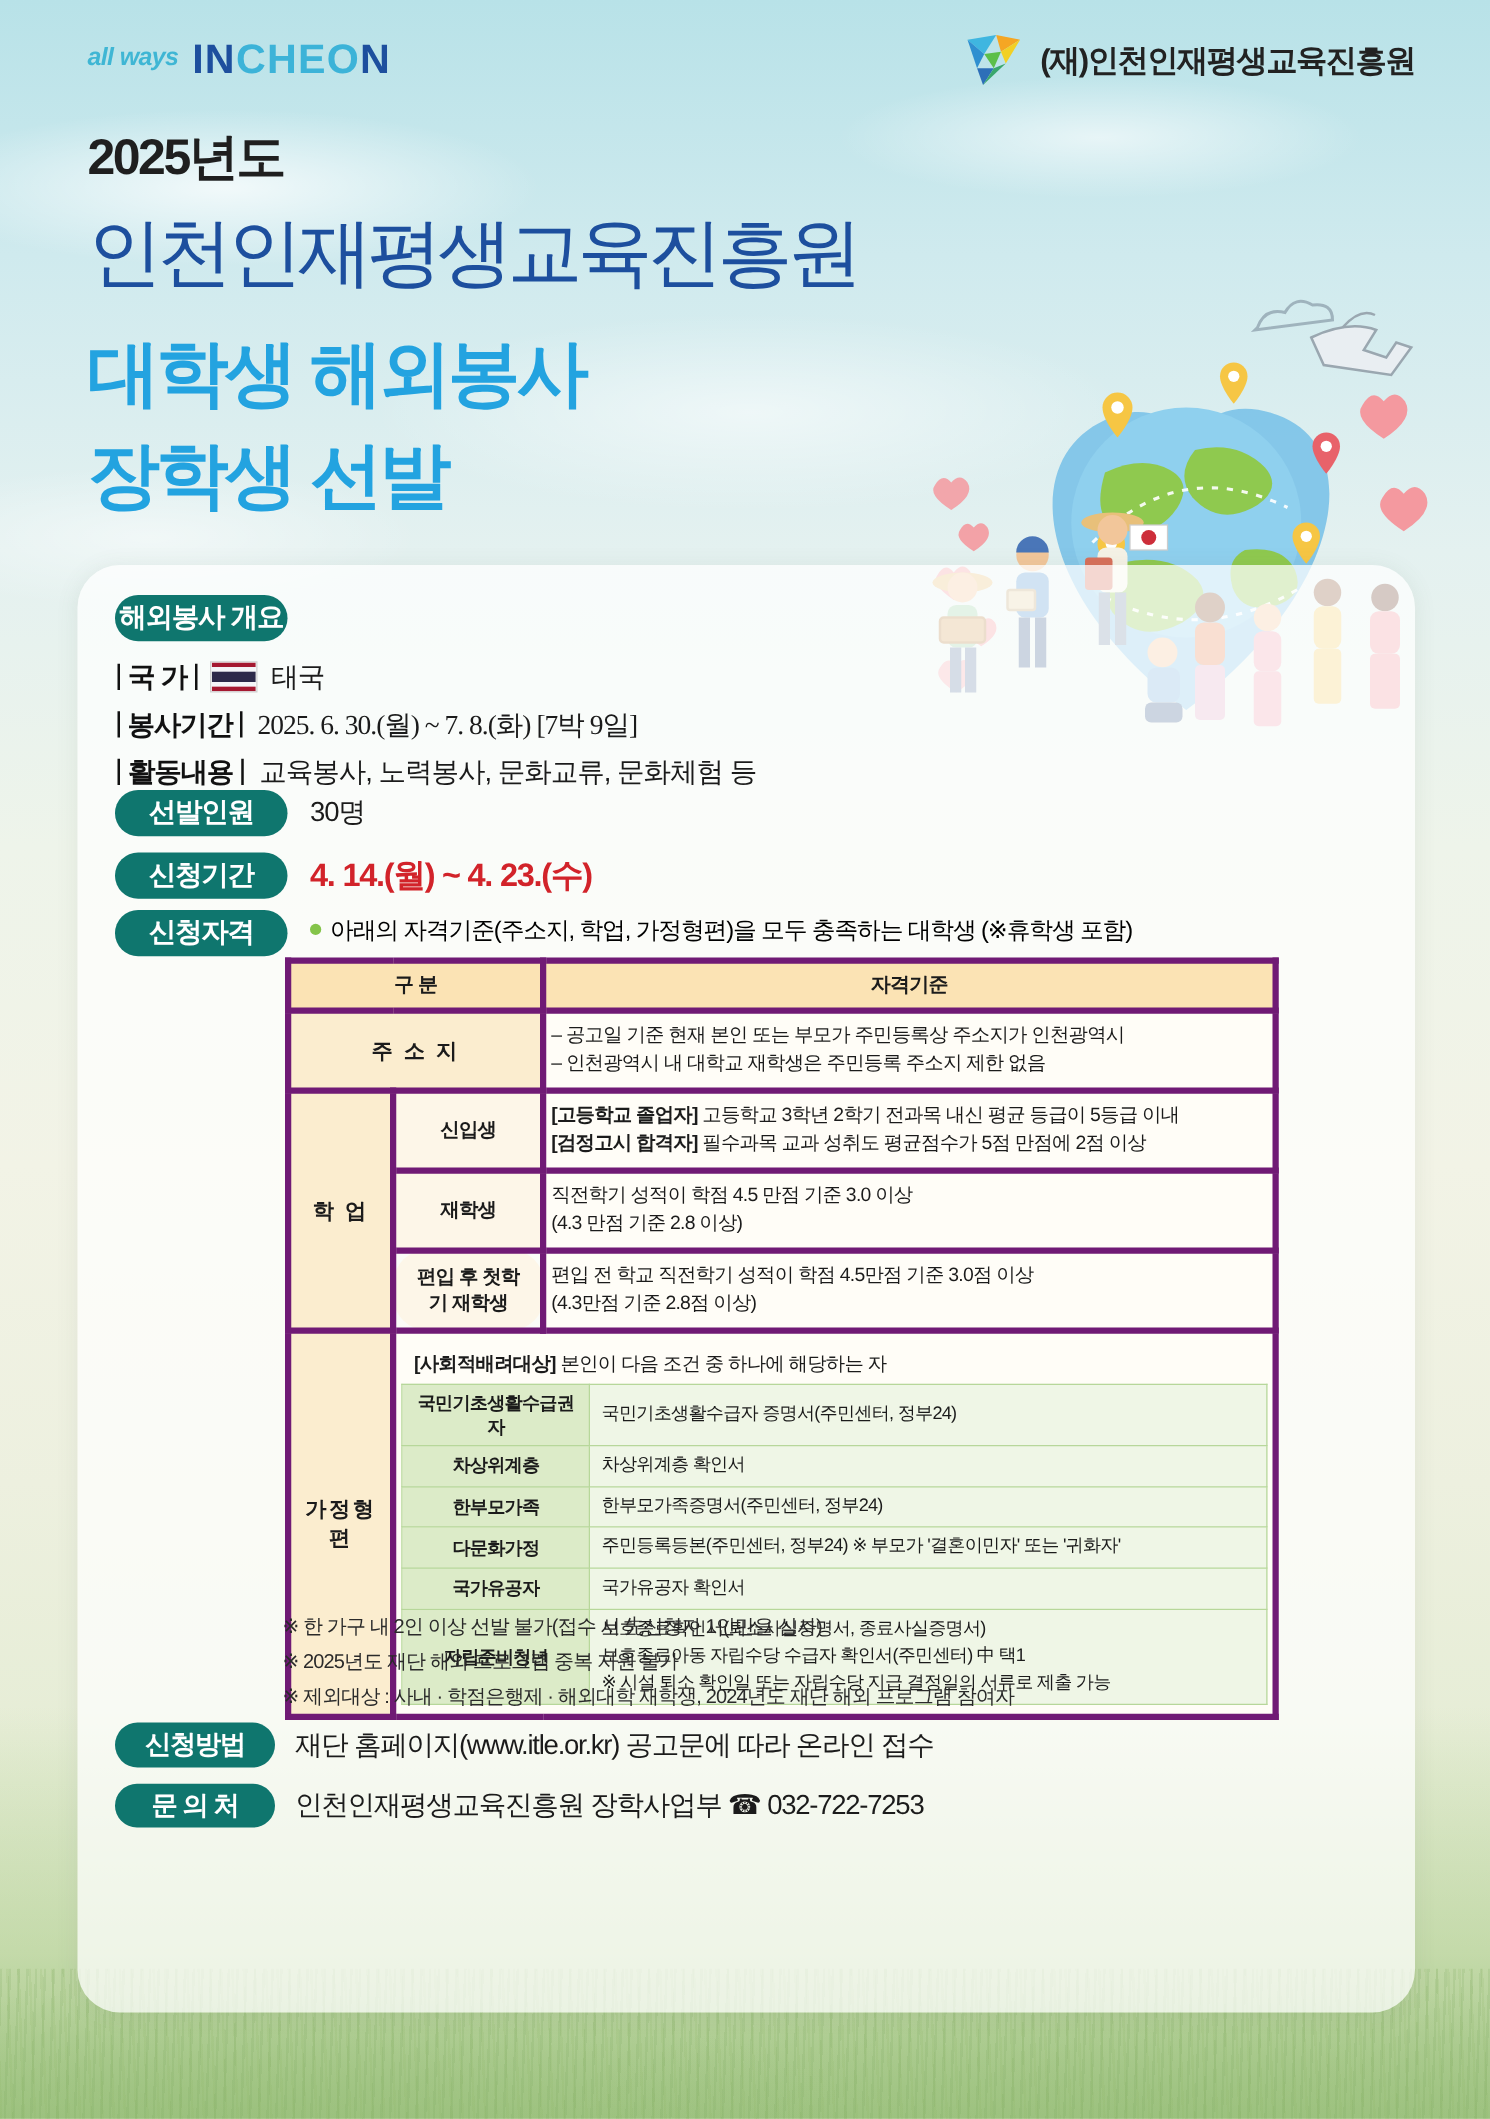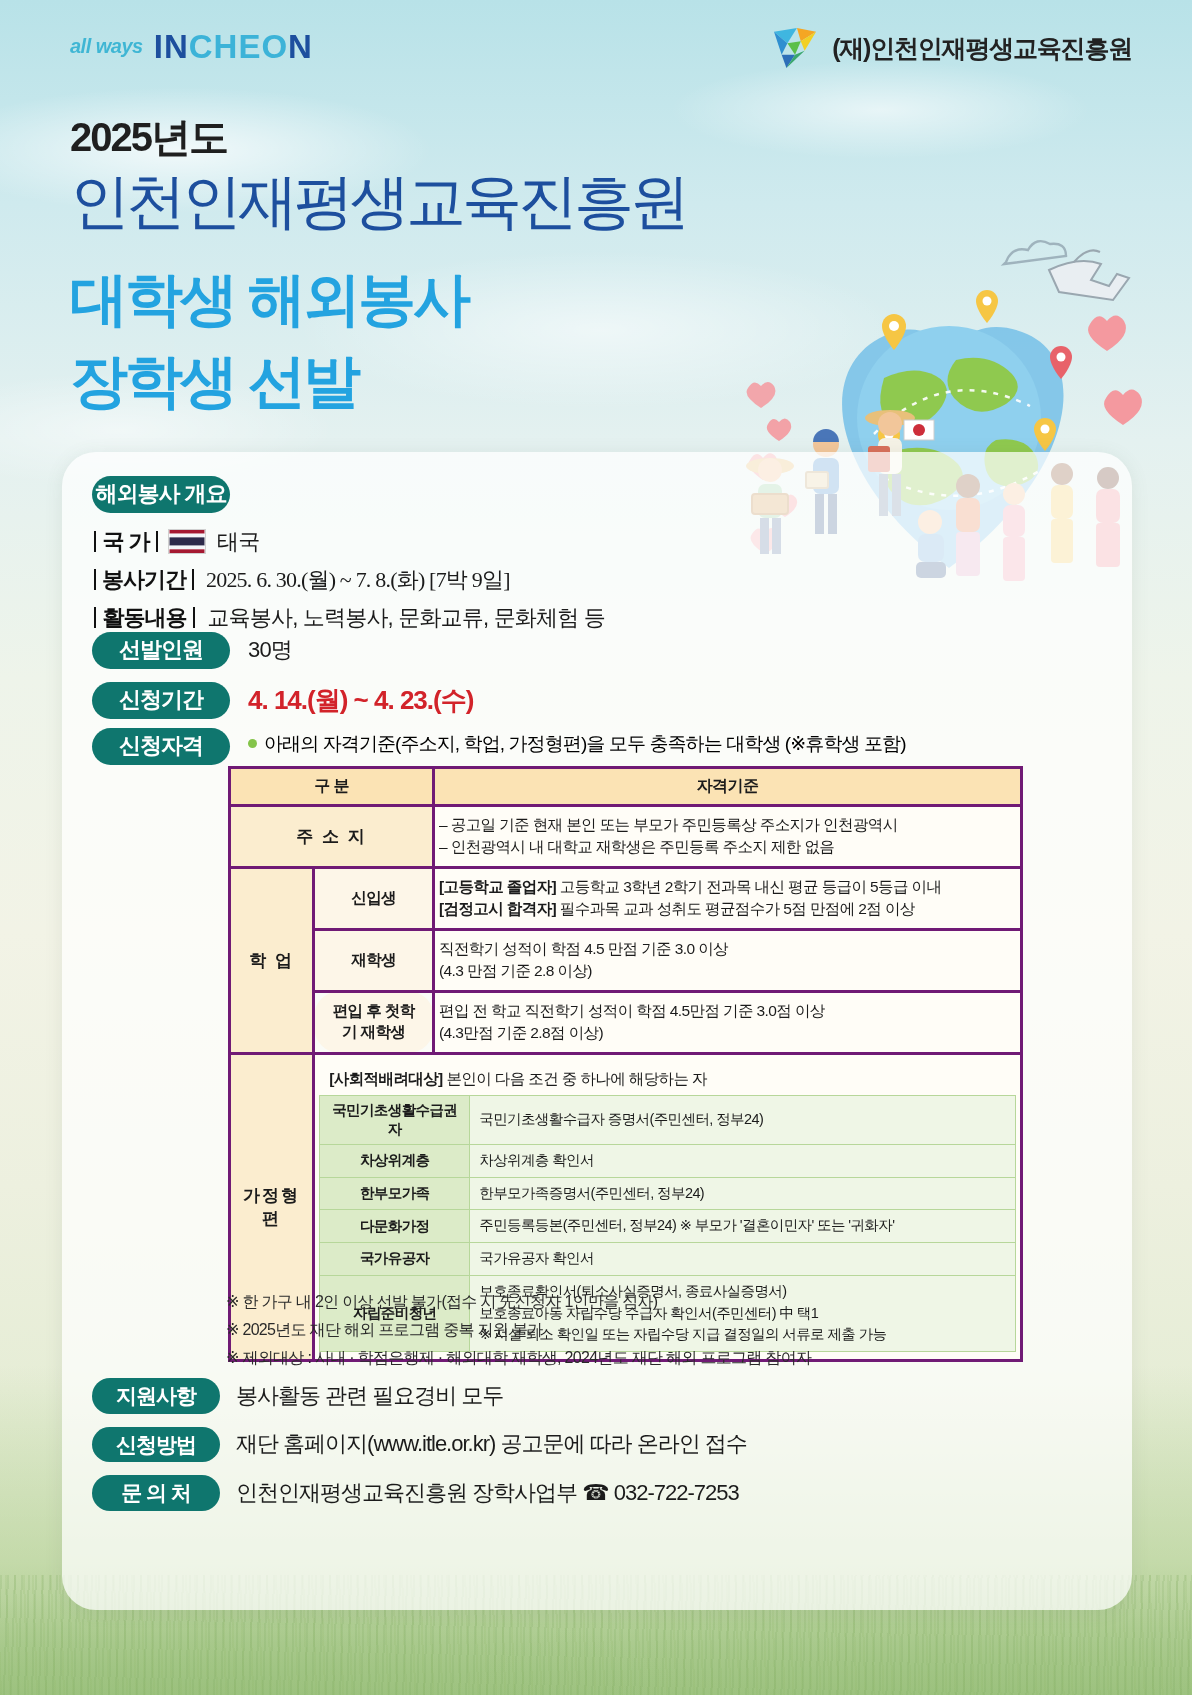--- a/index.html
+++ b/index.html
@@ -41,21 +41,21 @@
   .logo-incheon{ position:absolute; left:70px; top:30px; display:flex; align-items:center; gap:11px;}
   .logo-allways{ font-size:20px; font-weight:bold; color:#3fb6d4; font-style:italic; letter-spacing:-.5px;}
   .logo-incheon-word{ font-size:33px; font-weight:bold; letter-spacing:1px; color:#3cb3d8; line-height:1;}
   .logo-incheon-word .dk{ color:#1d4f9e; }
 
   .logo-foundation{ position:absolute; right:60px; top:26px; display:flex; align-items:center; gap:12px;}
   .logo-foundation .mark{ width:48px; height:44px; }
   .logo-foundation .txt{ font-size:25px; font-weight:bold; color:#222; letter-spacing:-1.2px;}
 
   
-  .title-year{ position:absolute; left:70px; top:110px; font-size:40px; font-weight:bold; color:#1f1f1f; letter-spacing:-2px;}
+  .title-year{ position:absolute; left:70px; top:98px; font-size:40px; font-weight:bold; color:#1f1f1f; letter-spacing:-2px;}
   .title-org{ position:absolute; left:70px; top:172px; font-size:60px; font-weight:normal; color:#1d4f9e; letter-spacing:-4px; line-height:1;}
   .title-l2{ position:absolute; left:70px; top:270px; font-size:58px; font-weight:bold; color:#23a3e0; letter-spacing:-3px; line-height:1;}
   .title-l3{ position:absolute; left:70px; top:352px; font-size:58px; font-weight:bold; color:#23a3e0; letter-spacing:-3px; line-height:1;}
 
   
   .illo{ position:absolute; right:28px; top:228px; width:430px; height:420px; }
 
   
   .card{
     position:absolute; left:62px; top:452px; width:1070px; height:1158px;
@@ -79,21 +79,21 @@
 
   .bar{ display:inline-block; width:2px; height:21px; background:#111; vertical-align:-3px; margin:0 2px;}
   .flag-th{ display:inline-block; width:38px; height:25px; vertical-align:-5px; margin:0 6px 0 4px; border:1px solid #d0d0d0;}
 
   .red{ color:#d2232a; font-weight:bold; font-size:26px; letter-spacing:-1px;}
 
   .bullet-dot{ display:inline-block; width:9px; height:9px; border-radius:50%; background:#84c44a; vertical-align:2px; margin-right:7px;}
 
   
   table.q{ border-collapse:collapse; width:795px; font-size:15.5px; color:#1b1b1b; letter-spacing:-.6px;}
-  table.q td, table.q th{ border:3px solid #701a75; padding:7px 4px; vertical-align:middle; }
+  table.q td, table.q th{ border:5px solid #701a75; padding:7px 4px; vertical-align:middle; }
   table.q th{ background:#fbe3b4; font-weight:bold; font-size:16px; }
   td.cat{ background:#fbedcf; text-align:center; font-weight:bold; font-size:17px; width:83px; letter-spacing:2px;}
   td.sub{ background:#fdf6e8; text-align:center; font-weight:bold; font-size:15.5px; width:118px;}
   td.body{ background:#fffdf7; line-height:1.45;}
   td.nest{ padding:0; background:#fffdf7; border-left:1px solid #e0b96a;}
   table.g{ border-collapse:collapse; width:100%; font-size:14.5px;}
   table.g td{ border:1px solid #b7d79a; padding:5px 9px; }
   td.gk{ background:#dcebc8; text-align:center; font-weight:bold; width:150px; }
   td.gv{ background:#eff6e6; line-height:1.5;}
   .sbtitle{ padding:7px 10px 5px 10px; font-size:15.5px; }
@@ -388,24 +388,20 @@
 </div>
 
 <div class="sec notes" style="left:226px; top:1288px; width:860px;">
   <div>※ 한 가구 내 2인 이상 선발 불가(접수 시 先신청자 1인만을 심사)</div>
   <div>※ 2025년도 재단 해외 프로그램 중복 지원 불가</div>
   <div>※ 제외대상 : 사내 · 학점은행제 · 해외대학 재학생, 2024년도 재단 해외 프로그램 참여자</div>
 </div>
 
 <div class="sec" style="left:92px; top:1378px;">
   <div class="foot-row">
-    <span class="pill sm">지원사항</span>
-    <span class="foot-val">봉사활동 관련 필요경비 모두</span>
-  </div>
-  <div class="foot-row">
     <span class="pill sm">신청방법</span>
     <span class="foot-val">재단 홈페이지(www.itle.or.kr) 공고문에 따라 온라인 접수</span>
   </div>
   <div class="foot-row">
     <span class="pill sm">문 의 처</span>
     <span class="foot-val">인천인재평생교육진흥원 장학사업부 ☎ 032-722-7253</span>
   </div>
 </div>
 
 </body></html>

